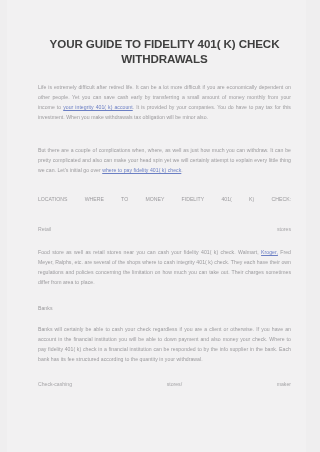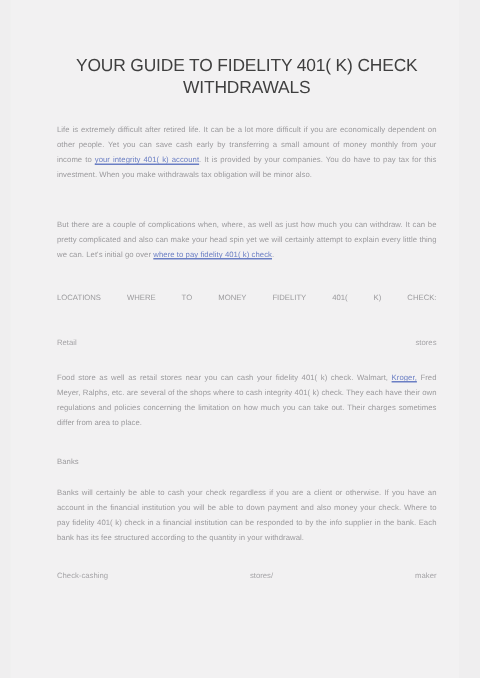--- a/index.html
+++ b/index.html
@@ -27,21 +27,21 @@
     position: absolute;
     left: 31px;
     top: 0;
     width: 253px;
   }
   .doc-title {
     margin: 0;
     padding: 0;
     font-size: 11.6px;
     line-height: 15.4px;
-    font-weight: normal;
+    font-weight: bold;
     color: #3f3f3f;
     text-align: center;
     letter-spacing: -0.1px;
     width: 253px;
     position: absolute;
     left: 0;
     top: 36px;
   }
   .para {
     position: absolute;

